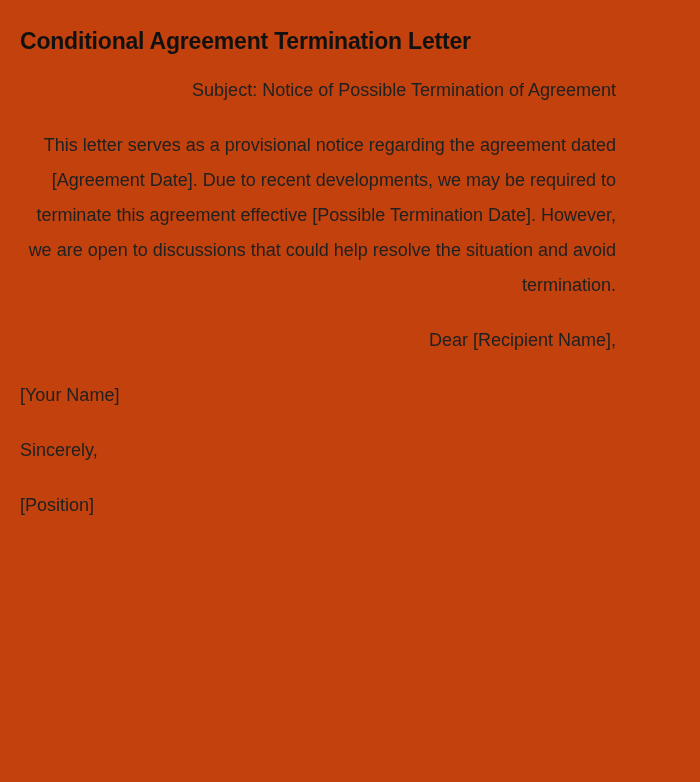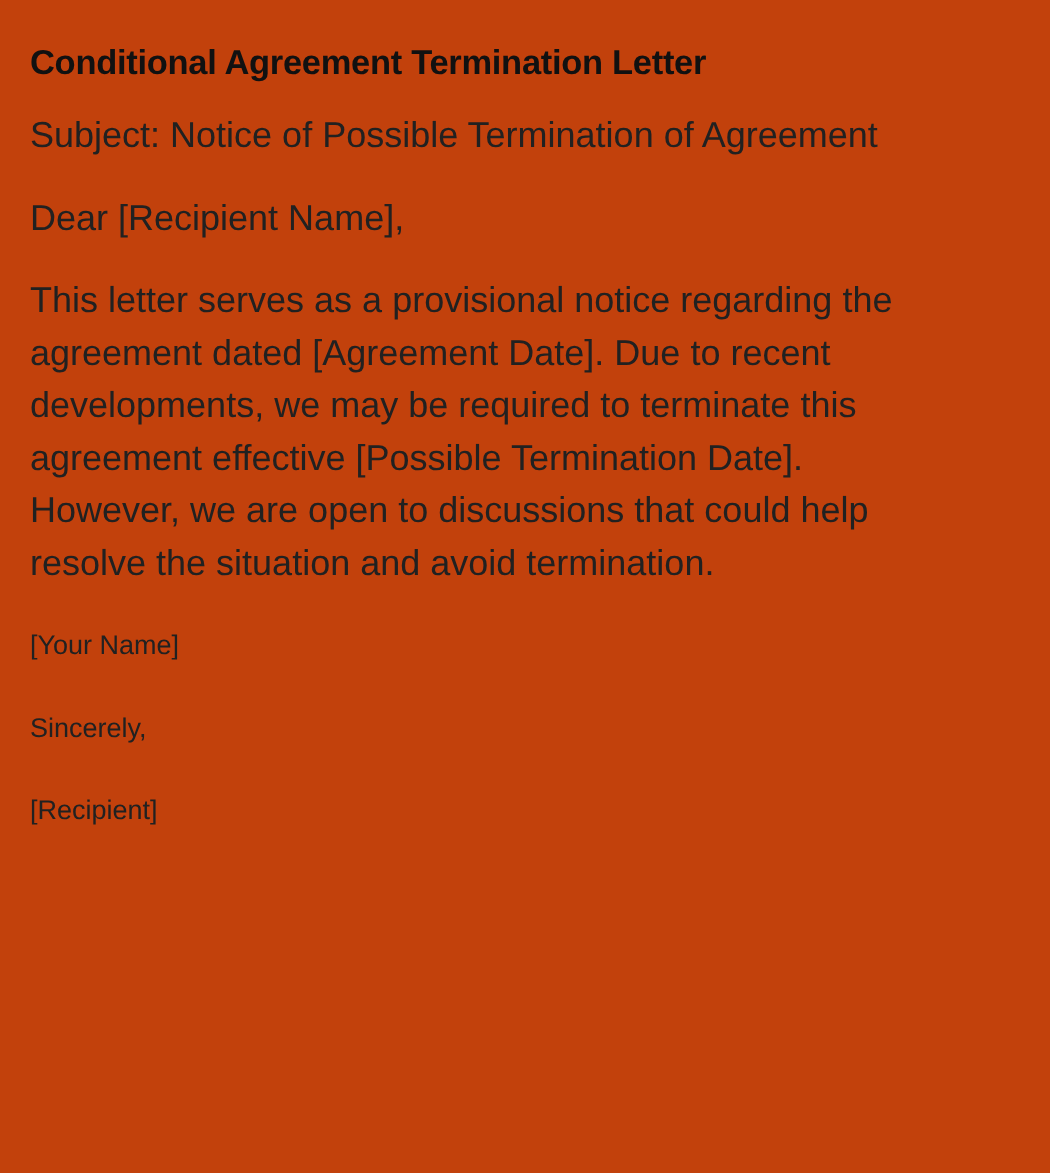--- a/index.html
+++ b/index.html
@@ -28,26 +28,26 @@
     line-height: 30px;
     color: #111111;
     letter-spacing: -0.2px;
     margin: 0 0 17px 0;
     white-space: nowrap;
   }
   .doc-body {
     width: 596px;
   }
   .doc-para {
-    font-size: 24px;
+    font-size: 18px;
     line-height: 35px;
     font-weight: normal;
     color: #212121;
     margin: 0 0 20px 0;
-    text-align: left;
+    text-align: right;
     word-spacing: 0px;
   }
   .doc-para.subject-line {
     margin-bottom: 20px;
   }
   .doc-para.salutation {
     margin-bottom: 20px;
   }
   .doc-para.block-para {
     margin-bottom: 20px;
@@ -67,28 +67,28 @@
 <body>
 
 <div class="document-page">
 
   <h1 class="doc-title">Conditional Agreement Termination Letter</h1>
 
   <div class="doc-body">
 
     <p class="doc-para subject-line">Subject: Notice of Possible Termination of Agreement</p>
 
+    <p class="doc-para block-para">This letter serves as a provisional notice regarding the agreement dated [Agreement Date]. Due to recent developments, we may be required to terminate this agreement effective [Possible Termination Date]. However, we are open to discussions that could help resolve the situation and avoid termination.</p>
+
     <p class="doc-para salutation">Dear [Recipient Name],</p>
-
-    <p class="doc-para block-para">This letter serves as a provisional notice regarding the agreement dated [Agreement Date]. Due to recent developments, we may be required to terminate this agreement effective [Possible Termination Date]. However, we are open to discussions that could help resolve the situation and avoid termination.</p>
 
 
     <div class="sign-off-block">
       <p class="sign-line">[Your Name]</p>
 
       <p class="sign-line">Sincerely,</p>
 
-      <p class="sign-line">[Recipient]</p>
+      <p class="sign-line">[Position]</p>
 
     </div>
 
   </div>
 </div>
 
 </body></html>

